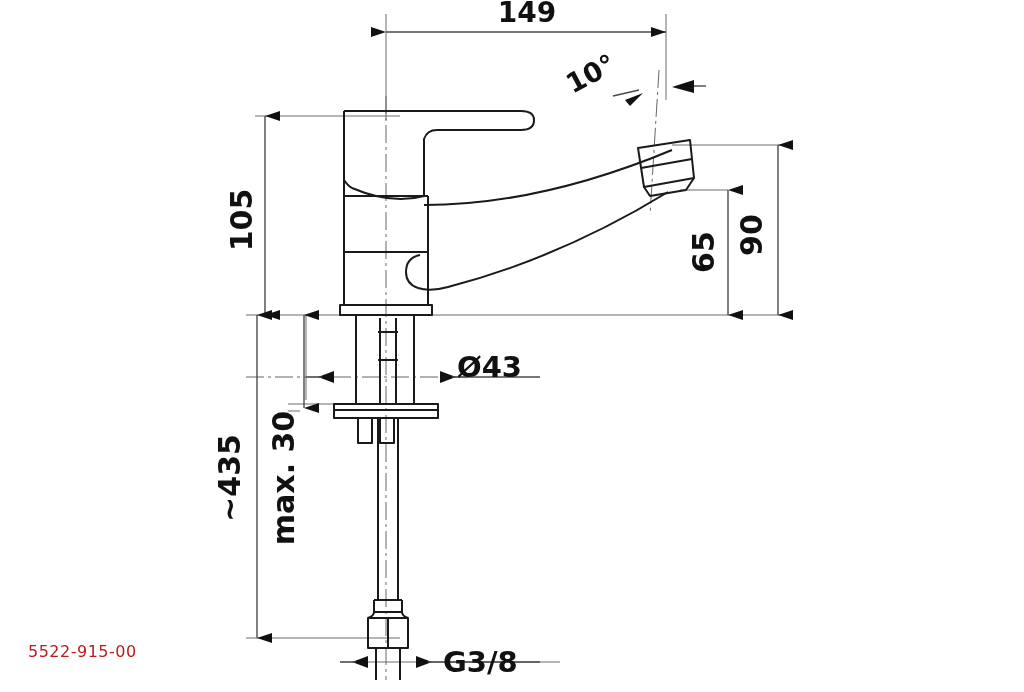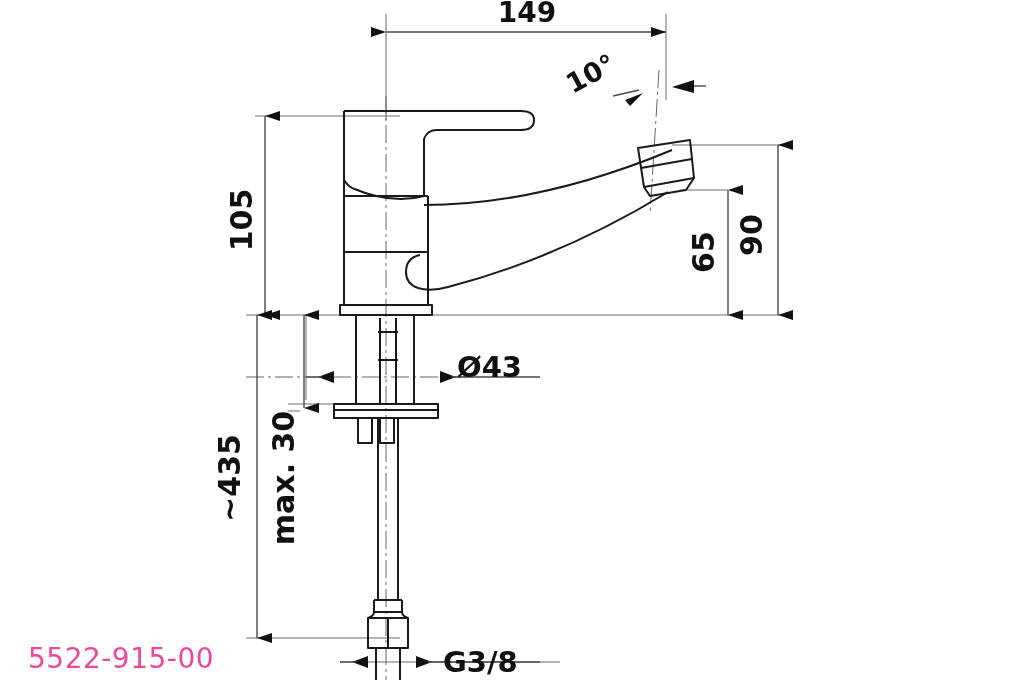--- a/index.html
+++ b/index.html
@@ -24,23 +24,23 @@
   svg.drawing {
     display: block;
     width: 1024px;
     height: 692px;
   }
   .part-label {
     position: absolute;
     left: 28px;
     top: 642px;
     font-family: "DejaVu Sans", sans-serif;
-    font-size: 28px;
+    font-size: 16px;
     letter-spacing: 0.5px;
-    color: #ec4899;
+    color: #b91c1c;
     white-space: nowrap;
   }
   text.dim {
     font-family: "DejaVu Sans", sans-serif;
     font-weight: bold;
     fill: #111111;
   }
 </style>
 </head>
 <body>

